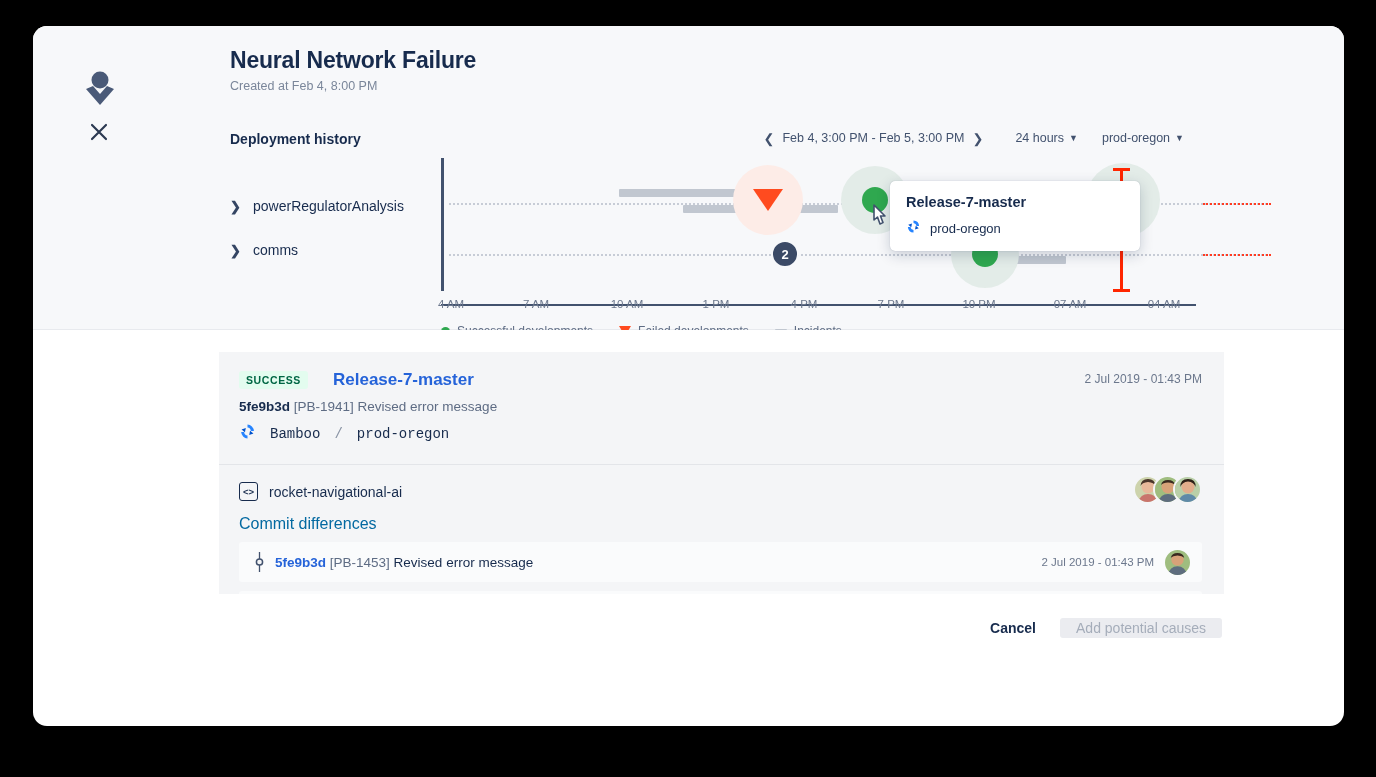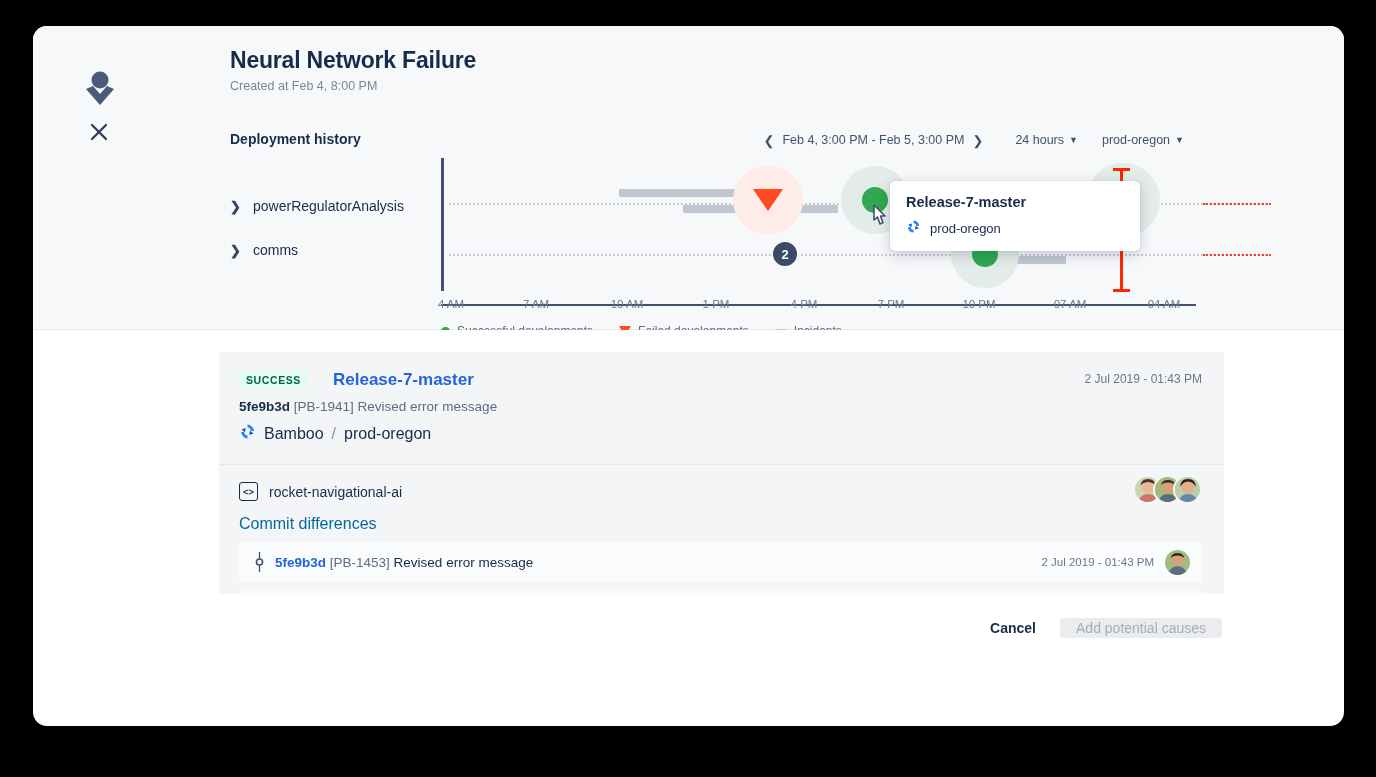--- a/index.html
+++ b/index.html
@@ -39,21 +39,21 @@
   .hdr h1 {
     font-size: 23px; font-weight: bold; color: #172b4d;
     letter-spacing: -0.2px; line-height: 30px;
   }
   .hdr .created {
     font-size: 12.5px; color: #7a869a; margin-top: 3px; line-height: 16px;
   }
 
   .sub-row {
     position: absolute; left: 197px; top: 105px; right: 160px;
-    display: flex; align-items: flex-end;
+    display: flex; align-items: flex-start;
   }
   .sub-title { font-size: 14px; font-weight: bold; color: #172b4d; }
   .ctrls { margin-left: auto; display: flex; align-items: center; gap: 0; }
   .ctrl-arrow {
     font-size: 13px; color: #42526e; padding: 0 8px; cursor: pointer; line-height: 1;
   }
   .range-txt { font-size: 12.5px; color: #42526e; font-weight: 500; white-space: nowrap; }
   .drop {
     font-size: 12.5px; color: #42526e; font-weight: 500;
     margin-left: 24px; cursor: pointer; white-space: nowrap;
@@ -148,22 +148,22 @@
   .title-row { display: flex; align-items: center; gap: 25px; }
   .badge-success {
     background: #e3fcef; color: #064; font-size: 10.5px; font-weight: bold;
     letter-spacing: 0.6px; padding: 3px 7px; border-radius: 3px;
   }
   .rel-link { font-size: 17px; font-weight: bold; color: #2563d9; cursor: pointer; }
   .commit-line { margin-top: 9px; font-size: 13.5px; color: #5e6c84; }
   .commit-line .hash { color: #172b4d; font-weight: bold; }
   .env-label { margin-top: 19px; font-size: 12px; color: #6b778c; }
   .env-row {
-    margin-top: 9px; display: flex; align-items: center; gap: 8px;
-    font-size: 16px; color: #172b4d;
+    margin-top: 9px; display: flex; align-items: center; gap: 14px;
+    font-size: 14px; color: #172b4d; font-family: Liberation Mono, monospace;
   }
   .env-sep { color: #8993a4; }
   .stamp-tr {
     position: absolute; right: 22px; top: 20px;
     font-size: 12px; color: #6b778c;
   }
   .select-btn {
     position: absolute; right: 22px; top: 70px;
     background: #e6e8ec; color: #172b4d; border: none;
     font-size: 13.5px; font-family: inherit;

